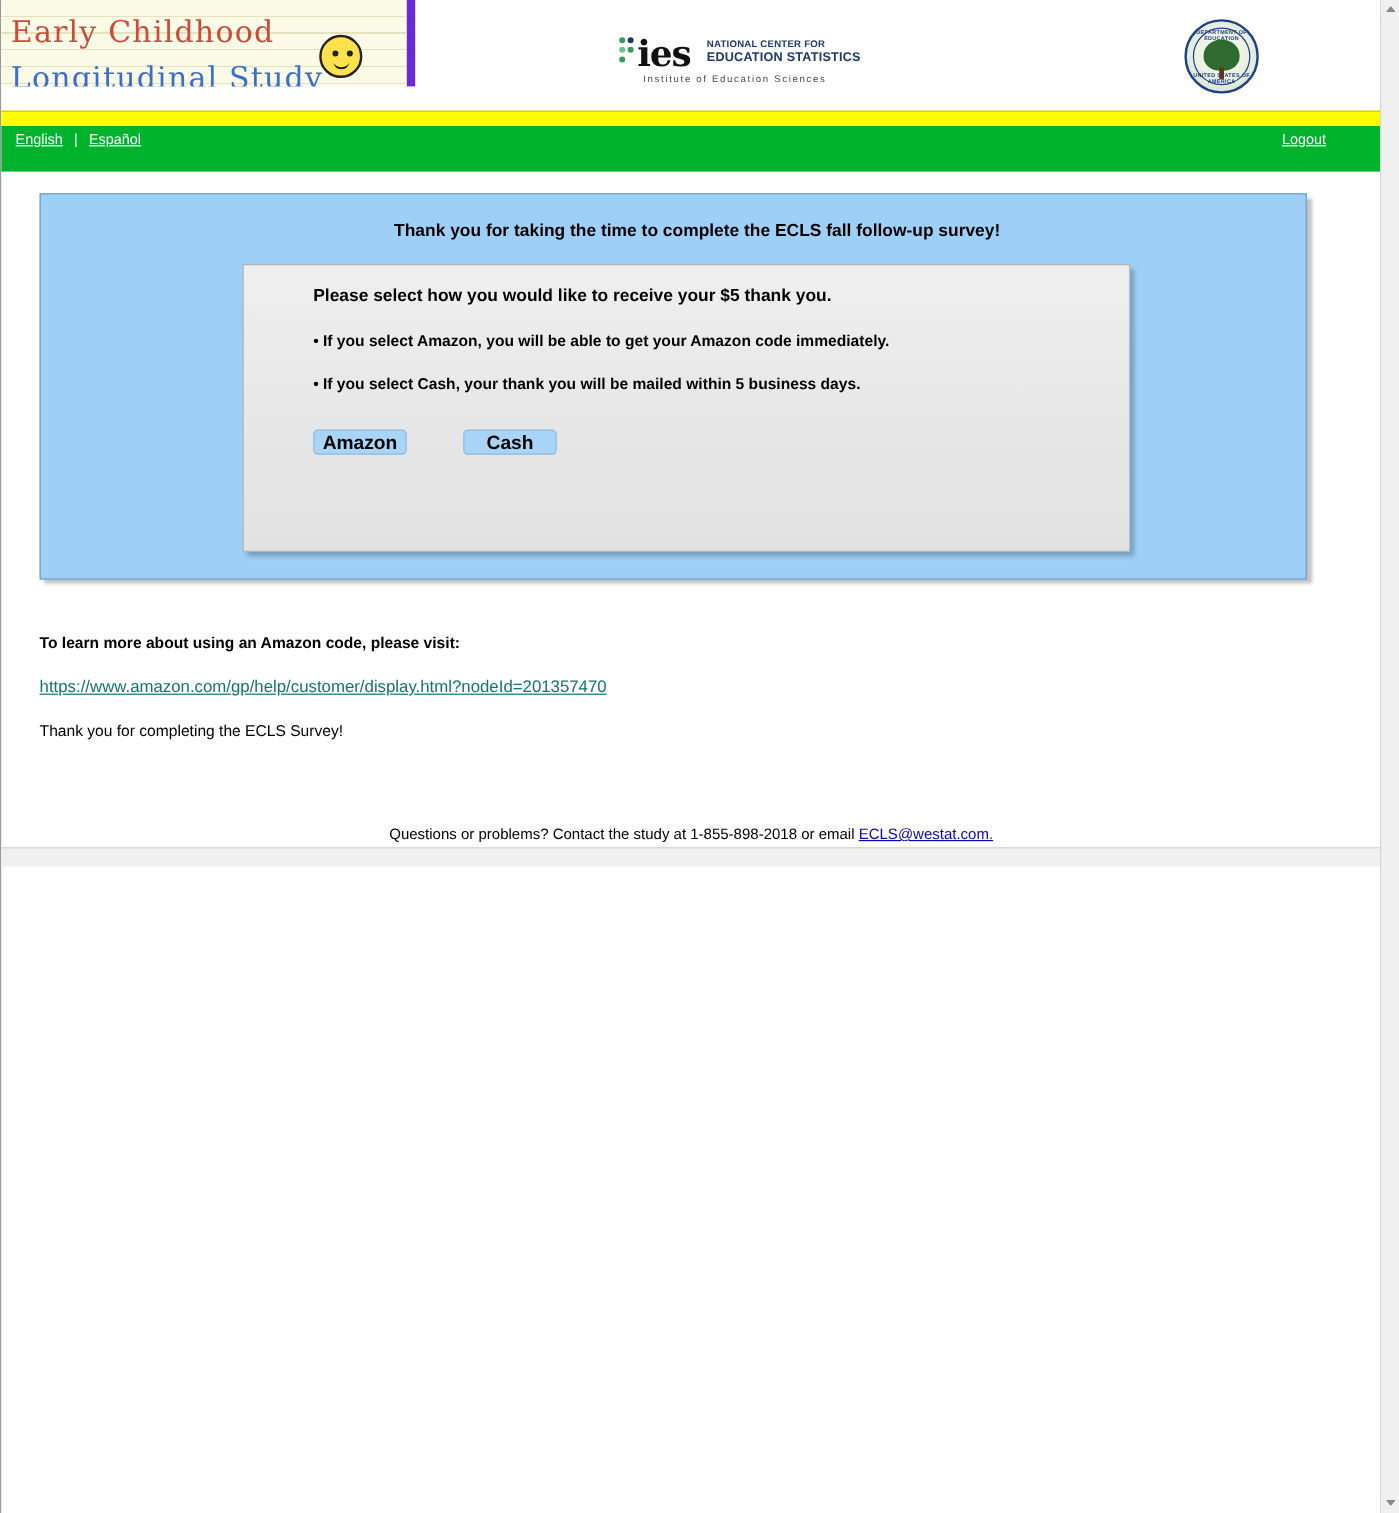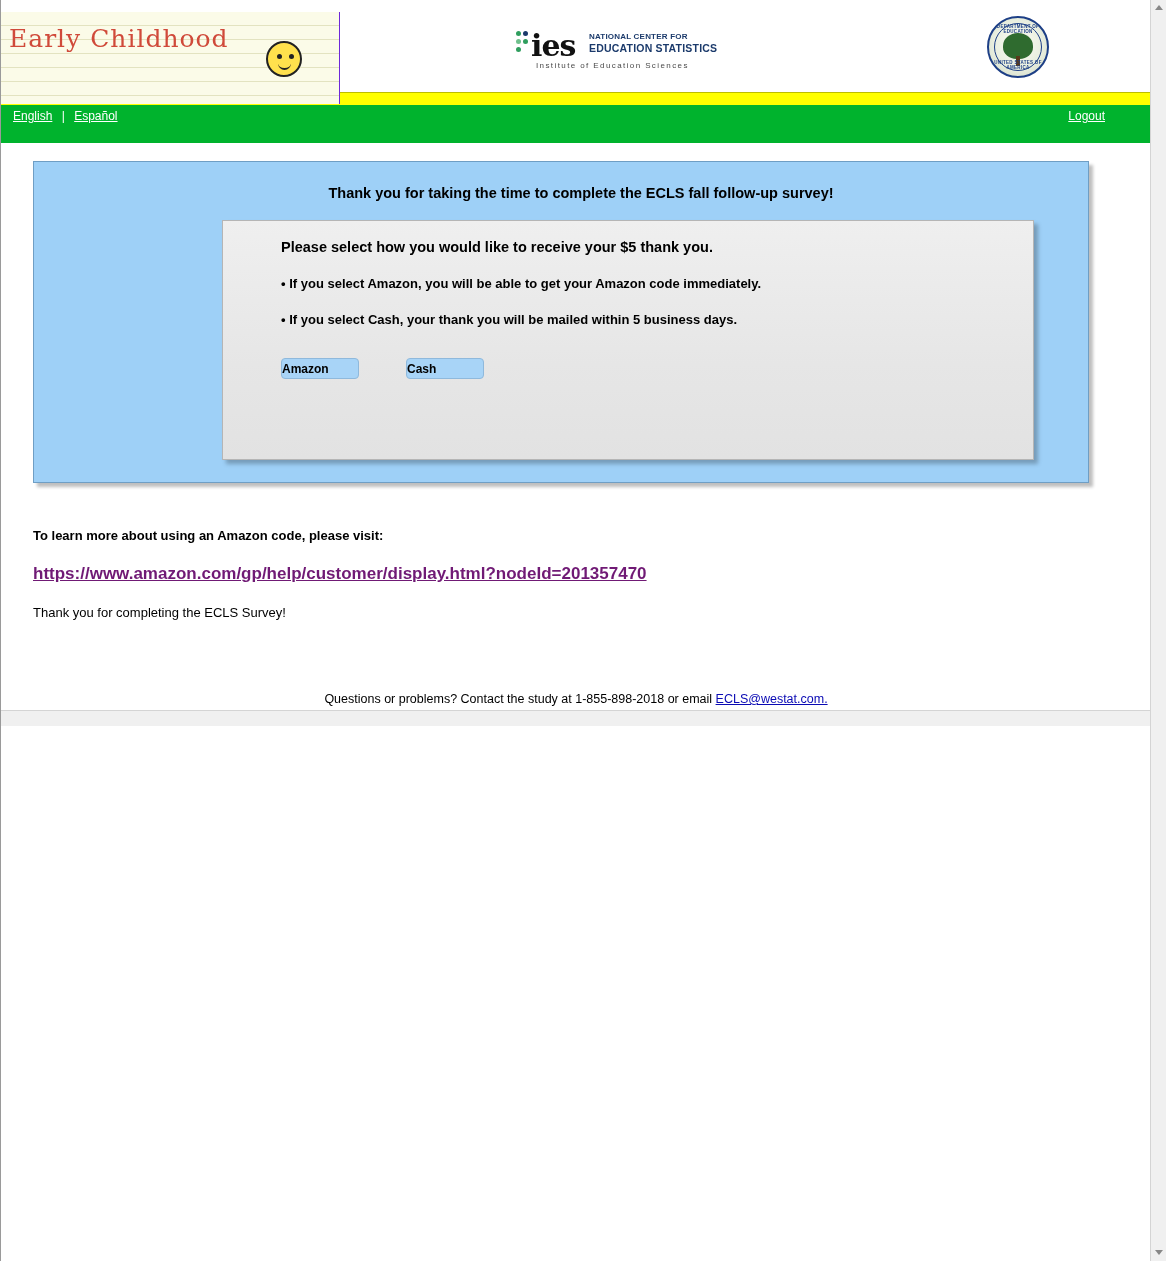--- a/index.html
+++ b/index.html
@@ -22,25 +22,24 @@
     position: relative;
     height: 92px;
     background: #ffffff;
     border-bottom: 0;
   }
   .logo-ecls {
     position: absolute;
     left: 0px;
     top: 0px;
     width: 338px;
-    height: 92px;
+    height: 72px;
     background: #fbfbe8;
-    border-right: 1px solid #6d28d9;
+    border-right: 7px solid #6d28d9;
     overflow: hidden;
-    margin-top: 12px;
   }
   .logo-lines {
     position: absolute;
     left: 0; top: 0; right: 0; bottom: 0;
     background: repeating-linear-gradient(
       to bottom,
       rgba(255,255,255,0) 0px,
       rgba(255,255,255,0) 13px,
       #e3e3c0 13px,
       #e3e3c0 14px
@@ -251,23 +250,23 @@
   .panel-title {
     text-align: center;
     font-size: 14.5px;
     font-weight: bold;
     color: #000000;
     padding-top: 23px;
     padding-left: 40px;
   }
   .gray-card {
     position: absolute;
-    left: 188px;
+    left: 168px;
     top: 58px;
-    width: 812px;
+    width: 740px;
     height: 240px;
     background: linear-gradient(to bottom, #efefef 0%, #e6e6e6 60%, #e2e2e2 100%);
     border: 1px solid #b5b5b5;
     box-shadow: 4px 4px 4px rgba(0,0,0,0.25);
     box-sizing: border-box;
   }
   .card-title {
     margin: 18px 0 0 58px;
     font-size: 14.5px;
     font-weight: bold;
@@ -282,44 +281,44 @@
   .btn-row {
     margin-top: 31px;
     padding-left: 58px;
     display: flex;
     gap: 47px;
   }
   .choice-btn {
     width: 78px;
     height: 21px;
     line-height: 21px;
-    text-align: left;
-    font-size: 12px;
+    text-align: center;
+    font-size: 16px;
     font-weight: bold;
     color: #000;
     background: #a8d4f7;
     border: 1px solid #8fb9dc;
     border-radius: 4px;
     cursor: pointer;
     box-sizing: border-box;
   }
 
   
   .body-text {
     margin: 45px 0 0 32px;
     font-size: 13px;
     font-weight: bold;
     color: #000;
   }
   .body-link {
     display: block;
     margin: 21px 0 0 32px;
-    font-size: 17px;
-    font-weight: bold;
-    color: #701a75;
+    font-size: 14px;
+    font-weight: normal;
+    color: #0f766e;
     text-decoration: underline;
   }
   .body-thanks {
     margin: 21px 0 0 32px;
     font-size: 13px;
     font-weight: normal;
     color: #000;
   }
 
   
@@ -397,20 +396,21 @@
   <div class="content-wrap">
 
     <div class="topline"></div>
 
     <div class="header">
 
       <div class="logo-ecls">
         <div class="logo-lines"></div>
         <div class="logo-text">
           <div><span>Early Childhood</span></div>
+          <div class="w3"><span>Longitudinal Study</span></div>
         </div>
         <div class="sun">
           <div class="ray" style="transform: rotate(0deg);"></div>
           <div class="ray" style="transform: rotate(45deg);"></div>
           <div class="ray" style="transform: rotate(90deg);"></div>
           <div class="ray" style="transform: rotate(135deg);"></div>
           <div class="ray" style="transform: rotate(180deg);"></div>
           <div class="ray" style="transform: rotate(225deg);"></div>
           <div class="ray" style="transform: rotate(270deg);"></div>
           <div class="ray" style="transform: rotate(315deg);"></div>

